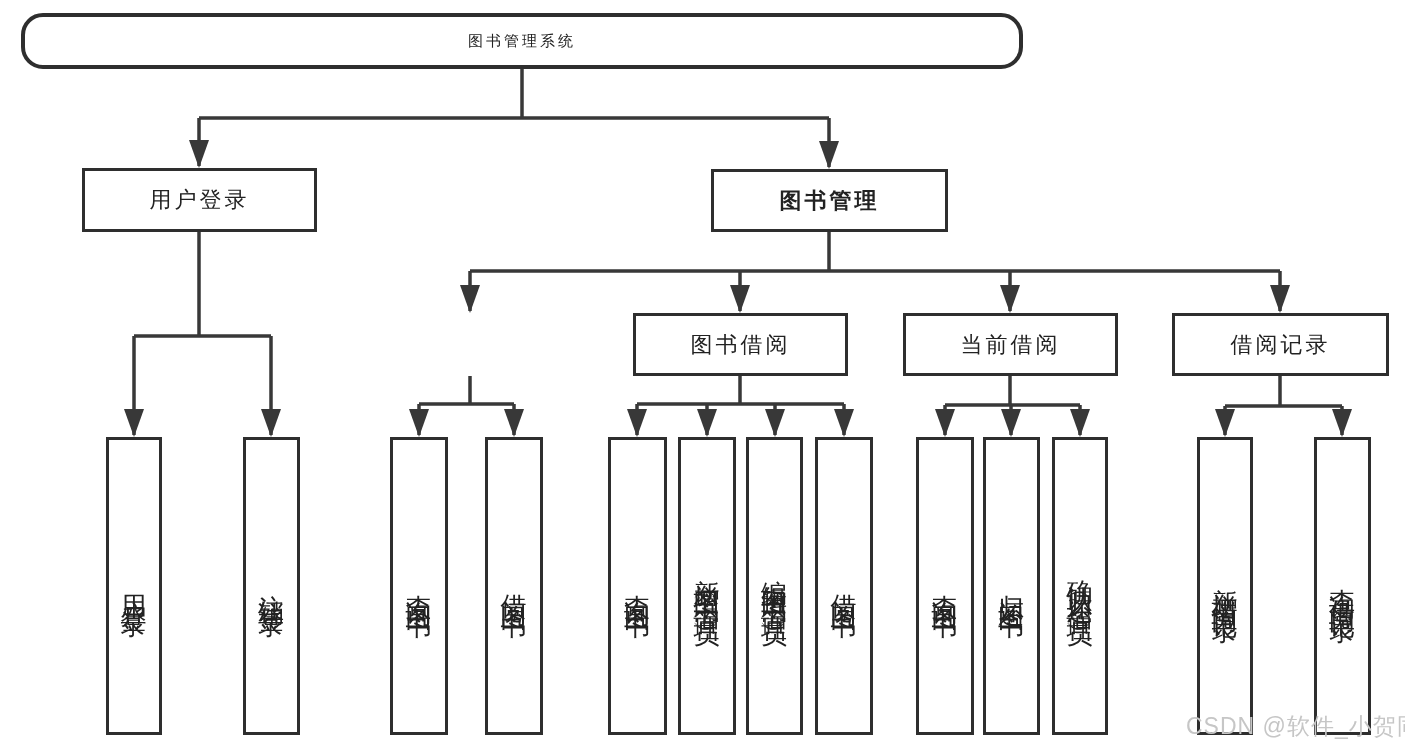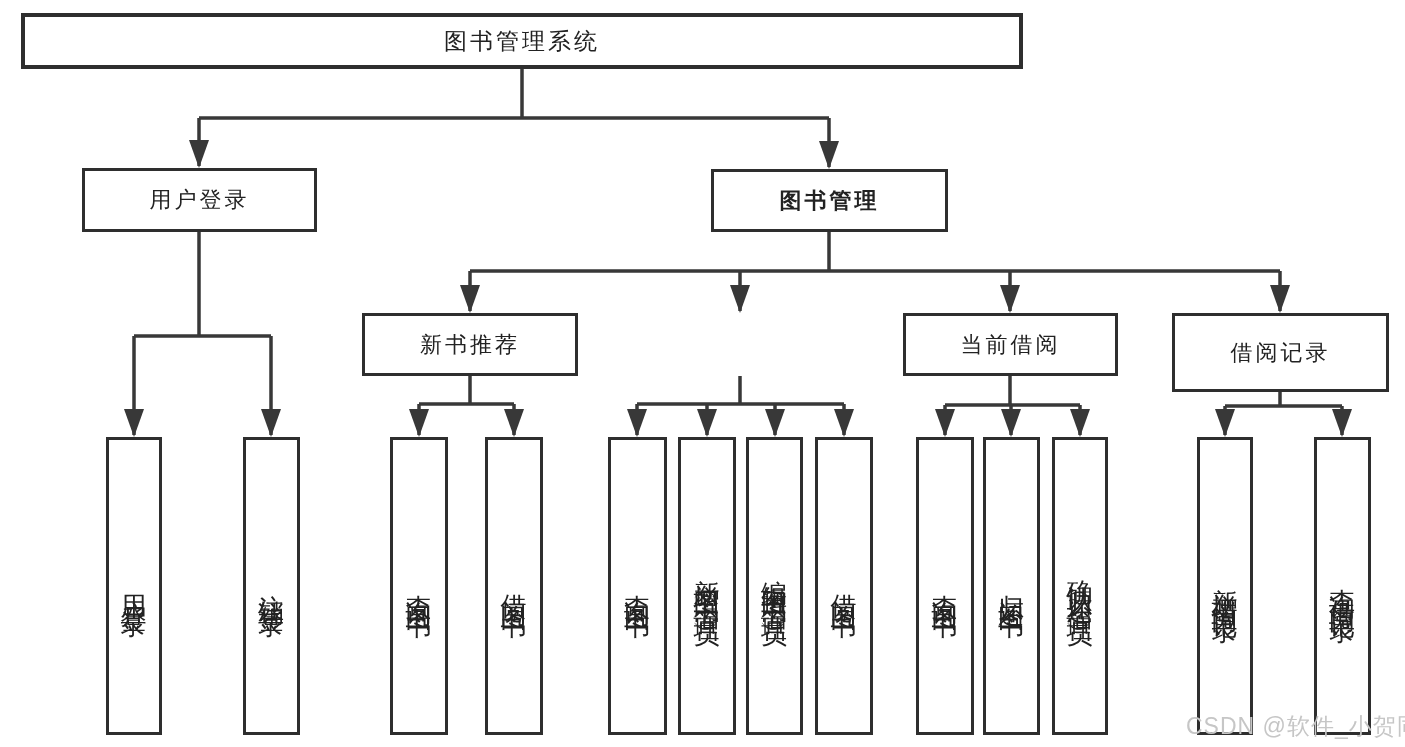--- a/index.html
+++ b/index.html
@@ -6,41 +6,41 @@
   #stage{
     position:relative;width:1405px;height:747px;background:#ffffff;overflow:hidden;
     font-family:"Liberation Sans","DejaVu Sans",sans-serif;color:#222222;
   }
   #wires{position:absolute;left:0;top:0;width:1405px;height:747px;}
   .hbox{
     position:absolute;box-sizing:border-box;border:3px solid #2e2e2e;background:#ffffff;
     display:flex;align-items:center;justify-content:center;
     font-size:22px;letter-spacing:3px;white-space:nowrap;
   }
-  .root{border-width:4px;font-size:23px;}
+  .root{border-width:4px;font-size:15px;border-radius:22px;}
   .vbox{
     position:absolute;box-sizing:border-box;border:3px solid #2e2e2e;background:#ffffff;
     display:flex;align-items:center;justify-content:center;
   }
   .vbox span{
     writing-mode:vertical-rl;text-orientation:mixed;
     font-size:26px;letter-spacing:6px;line-height:1;white-space:nowrap;
   }
   .watermark{
     position:absolute;left:1186px;top:711px;font-size:23px;letter-spacing:1px;
     color:#c6c6c6;white-space:nowrap;z-index:5;
   }
   
   .b-root{left:21px;top:13px;width:1002px;height:56px;}
   .b-userlogin{left:82px;top:168px;width:235px;height:64px;}
   .b-bookmgmt{left:711px;top:169px;width:237px;height:63px;font-weight:bold;}
   .b-newbook{left:362px;top:313px;width:216px;height:63px;}
   .b-borrow{left:633px;top:313px;width:215px;height:63px;}
   .b-current{left:903px;top:313px;width:215px;height:63px;font-family:Liberation Serif, serif;}
-  .b-records{left:1172px;top:313px;width:217px;height:79px;}
+  .b-records{left:1172px;top:313px;width:217px;height:63px;}
   .v{top:437px;height:298px;}
   .b-a1{left:106px;width:56px;}  .b-a2{left:243px;width:57px;}
   .b-b1{left:390px;width:58px;}  .b-b2{left:485px;width:58px;}
   .b-c1{left:608px;width:59px;}  .b-c2{left:678px;width:58px;}
   .b-c3{left:746px;width:57px;}  .b-c4{left:815px;width:58px;}
   .b-d1{left:916px;width:58px;}  .b-d2{left:983px;width:57px;}
   .b-d3{left:1052px;width:56px;}
   .b-e1{left:1197px;width:56px;} .b-e2{left:1314px;width:57px;}
 </style>
 </head>
@@ -85,22 +85,22 @@
     <span>图书管理系统</span>
   </div>
 
   <div class="hbox b-userlogin">
     <span>用户登录</span>
   </div>
   <div class="hbox b-bookmgmt">
     <span>图书管理</span>
   </div>
 
-  <div class="hbox b-newbook">
-    <span>新书推荐</span>
+  <div class="hbox b-borrow">
+    <span>图书借阅</span>
   </div>
   <div class="hbox b-current">
     <span>当前借阅</span>
   </div>
   <div class="hbox b-records">
     <span>借阅记录</span>
   </div>
 
   <div class="vbox v b-a1">
     <span>用户登录</span>

